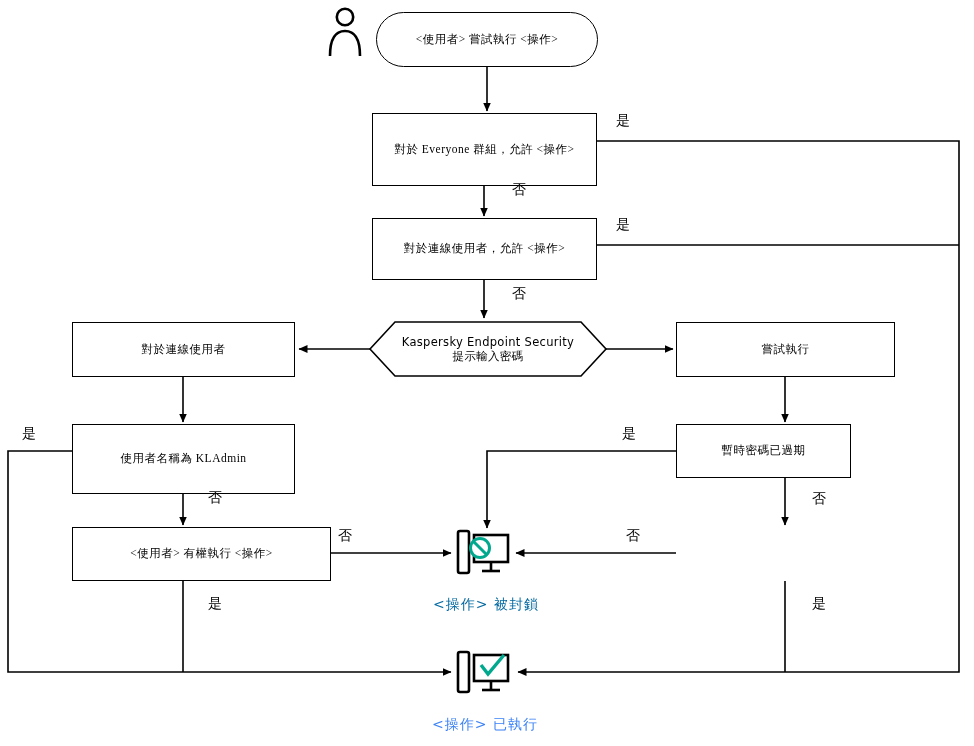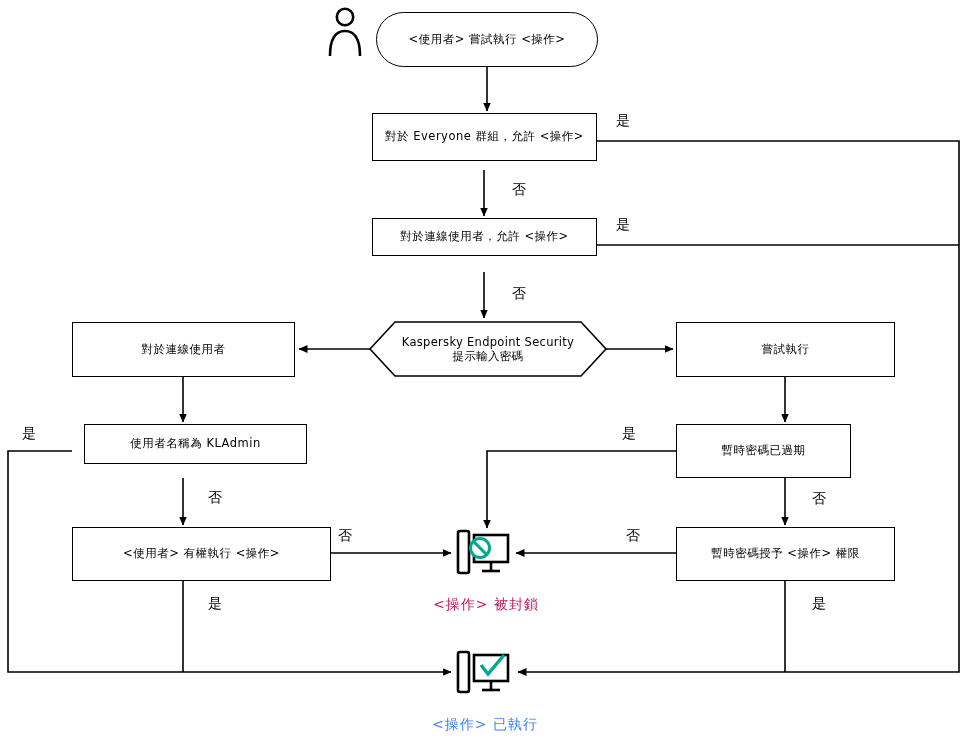--- a/index.html
+++ b/index.html
@@ -5,31 +5,31 @@
   html,body{margin:0;padding:0;background:#ffffff;}
   .canvas{
     position:relative;width:974px;height:746px;background:#ffffff;
     font-family:"DejaVu Sans","Liberation Sans",sans-serif;color:#000;
     overflow:hidden;
   }
   .edges{position:absolute;left:0;top:0;width:974px;height:746px;z-index:0;}
   .node{
     position:absolute;box-sizing:border-box;border:1.6px solid #000;background:#fff;
     display:flex;align-items:center;justify-content:center;text-align:center;
-    font-size:11.5px;line-height:1.35;padding:4px 10px;letter-spacing:0.5px;z-index:2;
+    font-size:11.5px;line-height:1.35;padding:4px 10px;letter-spacing:0.5px;z-index:2;font-family:Liberation Serif, serif;
   }
   .stadium{border-radius:28px;}
   .hex{position:absolute;z-index:2;display:flex;align-items:center;
     text-align:center;font-size:11.5px;letter-spacing:0.3px;}
   .hex svg{position:absolute;left:0;top:0;}
   .hex span{position:relative;z-index:1;padding:0 26px;}
   .icon-node{position:absolute;z-index:3;}
   .edge-label{position:absolute;font-size:14px;z-index:2;letter-spacing:1px;}
   .caption{position:absolute;z-index:2;font-size:14px;text-align:center;width:150px;letter-spacing:1px;}
-  .caption.blocked{color:#be185d;}
+  .caption.blocked{color:#0369a1;}
   .caption.performed{color:#3b82f6;}
 </style>
 </head>
 <body>
 
 <div class="canvas">
 
   <svg class="edges" viewBox="0 0 974 746">
     <defs>
       <marker id="arw" markerWidth="10" markerHeight="9" refX="8.5" refY="4" orient="auto" markerUnits="userSpaceOnUse">
@@ -63,58 +63,55 @@
         <circle cx="19" cy="11" r="8.2"></circle>
         <path d="M4,50 C4,32 10,25 19,25 C28,25 34,32 34,50"></path>
       </g>
     </svg>
   </div>
 
   <div class="node stadium" style="left:376px;top:12px;width:222px;height:55px;">
     <span>&lt;使用者&gt; 嘗試執行 &lt;操作&gt;</span>
   </div>
 
-  <div class="node" style="left:372px;top:113px;width:225px;height:48px;text-align:center;">
+  <div class="node" style="left:372px;top:113px;width:225px;height:73px;text-align:center;">
     <span>對於 Everyone 群組，允許 &lt;操作&gt;</span>
   </div>
 
-  <div class="node" style="left:372px;top:218px;width:225px;height:38px;">
+  <div class="node" style="left:372px;top:218px;width:225px;height:62px;">
     <span>對於連線使用者，允許 &lt;操作&gt;</span>
   </div>
 
   <div class="hex" style="left:368px;top:320px;width:240px;height:58px;">
     <svg width="240" height="58" viewBox="0 0 240 58">
       <polygon points="2,29 27,2 213,2 238,29 213,56 27,56" fill="#fff" stroke="#000" stroke-width="1.6"></polygon>
     </svg>
     <span>Kaspersky Endpoint Security 提示輸入密碼</span>
   </div>
 
   <div class="node" style="left:72px;top:322px;width:223px;height:55px;">
     <span>對於連線使用者</span>
   </div>
 
   <div class="node" style="left:676px;top:322px;width:219px;height:55px;">
     <span>嘗試執行</span>
   </div>
 
-  <div class="node" style="left:72px;top:424px;width:223px;height:40px;margin-left:12px;">
+  <div class="node" style="left:72px;top:424px;width:223px;height:70px;">
     <span>使用者名稱為 KLAdmin</span>
   </div>
 
   <div class="node" style="left:72px;top:527px;width:259px;height:54px;">
     <span>&lt;使用者&gt; 有權執行 &lt;操作&gt;</span>
   </div>
 
   <div class="node" style="left:676px;top:424px;width:175px;height:54px;">
     <span>暫時密碼已過期</span>
   </div>
 
-  <div class="node" style="left:676px;top:527px;width:219px;height:54px;">
-    <span>暫時密碼授予 &lt;操作&gt; 權限</span>
-  </div>
 
   <div class="icon-node" style="left:454px;top:529px;width:58px;height:51px;">
     <svg width="58" height="51" viewBox="0 0 58 51">
       <g stroke="#000" stroke-width="2.6" fill="none">
         <rect x="4" y="2" width="11" height="42" rx="2"></rect>
         <rect x="20" y="6" width="34" height="27"></rect>
         <line x1="37" y1="33" x2="37" y2="41"></line>
         <line x1="28" y1="42" x2="46" y2="42"></line>
       </g>
       <g stroke="#00a88e" stroke-width="3" fill="#fff">

